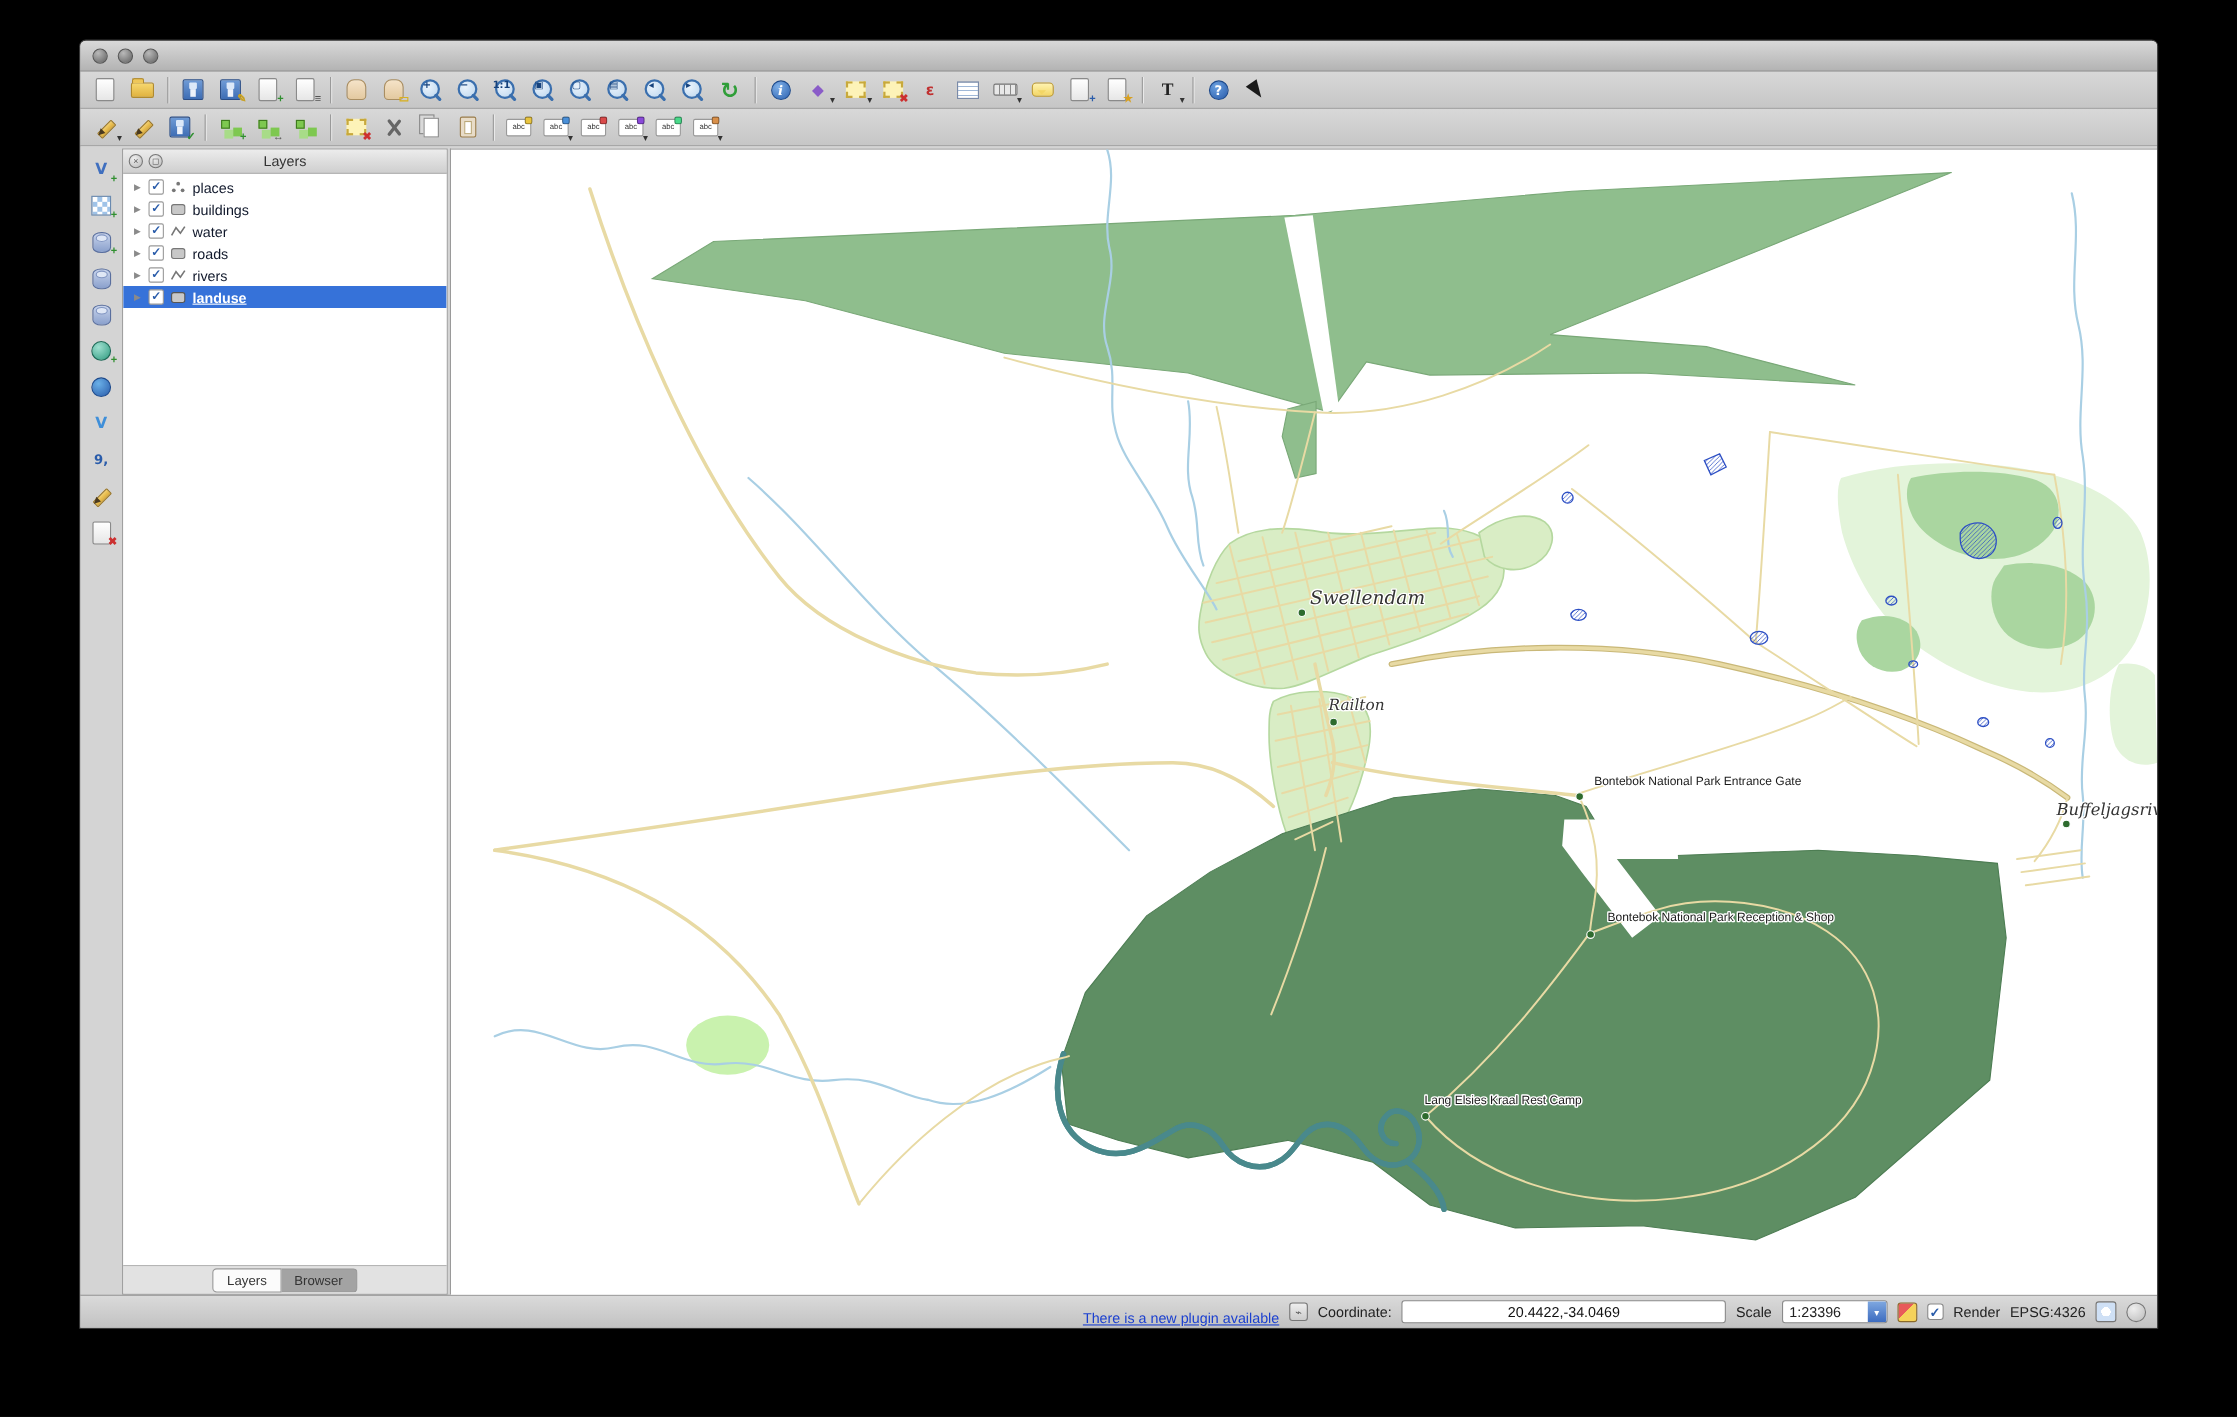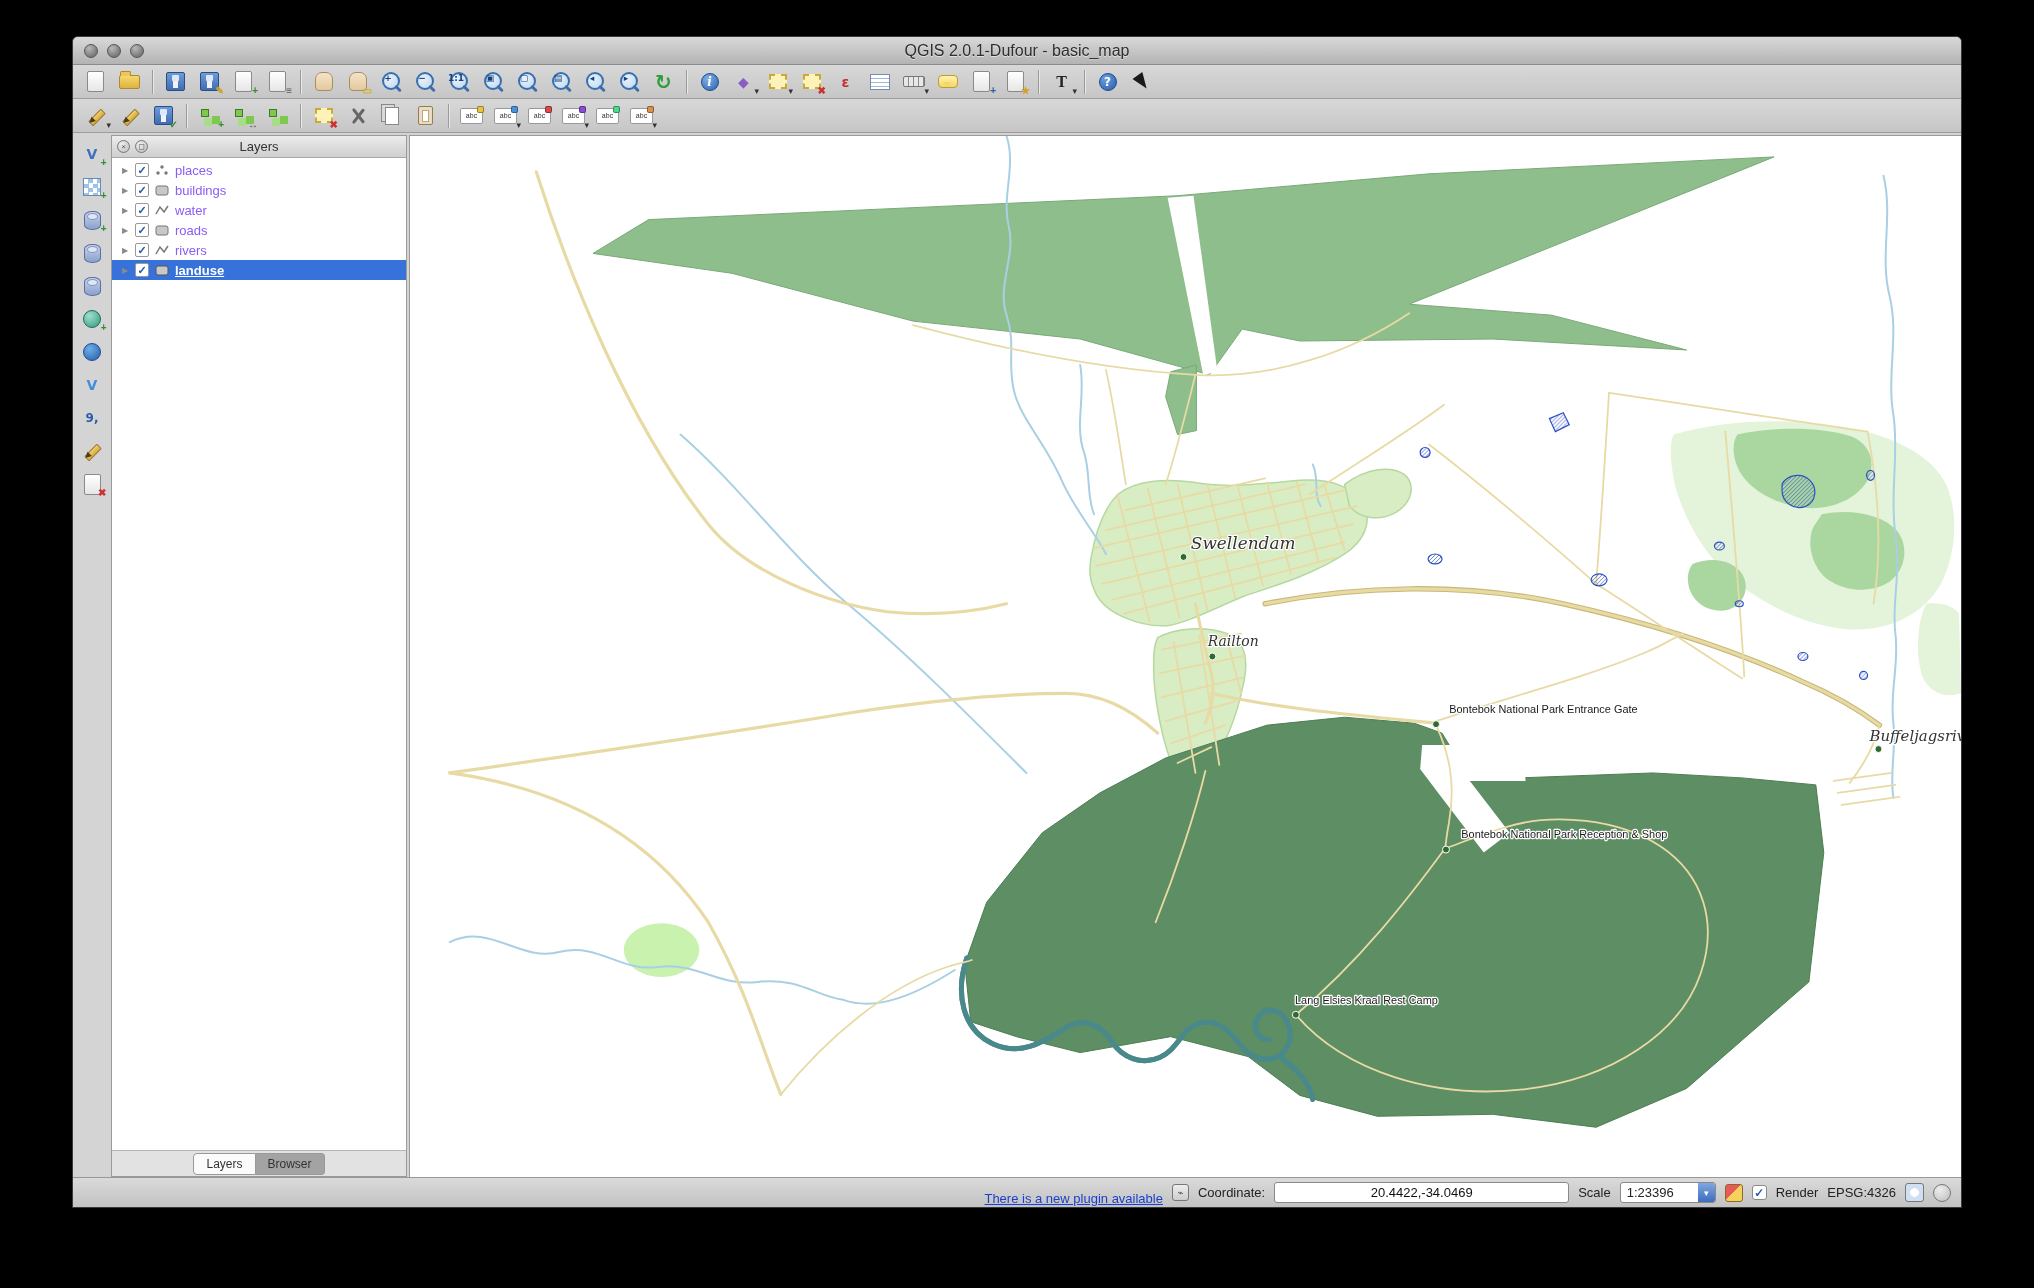--- a/index.html
+++ b/index.html
@@ -93,21 +93,21 @@
   .ph-btn{width:13px;height:13px;border-radius:50%;border:1px solid #777;background:radial-gradient(circle at 35% 30%,#eee,#bbb);
     font-size:8px;line-height:10px;color:#555;padding:0;margin-left:5px;display:flex;align-items:center;justify-content:center;}
   .panel-title{position:absolute;left:0;right:0;text-align:center;font-size:13px;color:#333;}
   .panel-body{flex:1;background:#fff;padding-top:2px;overflow:hidden;}
   .layer-row{display:flex;align-items:center;height:20px;padding-left:8px;gap:5px;}
   .layer-row.selected{background:#3672d9;}
   .expander{color:#8a8a8a;font-size:8px;width:10px;text-align:center;flex:0 0 auto;}
   .checkbox{width:14px;height:14px;background:#fff;border:1px solid #999;border-radius:2px;display:flex;
     align-items:center;justify-content:center;color:#2a5caa;font-size:11px;font-weight:bold;flex:0 0 auto;line-height:1;}
   .layer-icon{width:16px;height:16px;flex:0 0 auto;display:flex;}
-  .layer-label{font-size:13px;color:#8b5cf6;}
+  .layer-label{font-size:13px;color:#0f172a;}
   .layer-row.selected .layer-label{color:#ffffff;text-decoration:underline;font-weight:bold;}
   .panel-tabs{height:26px;display:flex;justify-content:center;align-items:center;gap:0;
     background:#e2e2e2;border-top:1px solid #b5b5b5;flex:0 0 auto;}
   .ptab{font-size:12px;color:#333;padding:3px 12px;border:1px solid #999;background:#a3a3a3;}
   .ptab.active{background:#fbfbfb;}
   .ptab:first-child{border-radius:4px 0 0 4px;}
   .ptab:last-child{border-radius:0 4px 4px 0;border-left:none;}
   .canvas{flex:1;background:#fff;margin:2px 0 0 2px;border:1px solid #9a9a9a;border-right:none;border-bottom:none;position:relative;min-width:0;}
   .canvas svg{display:block;width:100%;height:100%;}
   
@@ -158,21 +158,20 @@
 <body>
 
 <div class="window">
 
   <div class="titlebar">
     <div class="traffic">
       <button class="tl"></button>
       <button class="tl"></button>
       <button class="tl"></button>
     </div>
-    <div class="win-title">QGIS 2.0.1-Dufour - basic_map</div>
   </div>
 
   <div class="tbrow">
       <button type="button" class="tb-btn">
         <span class="tb-ic ic-page"></span>
       </button>
       <button type="button" class="tb-btn">
         <span class="tb-ic ic-folder"></span>
       </button>
       <div class="tb-sep"></div>

